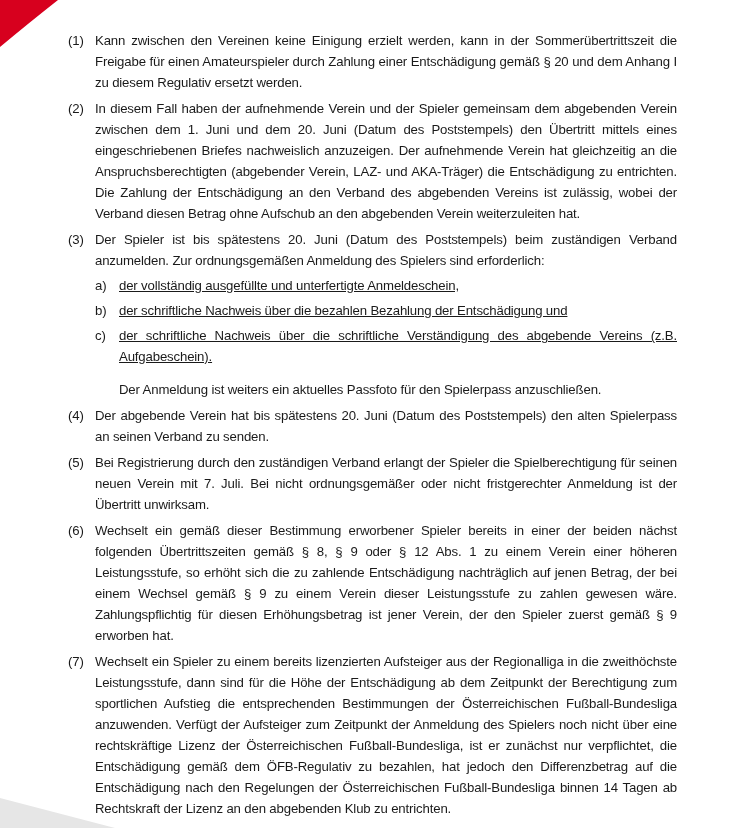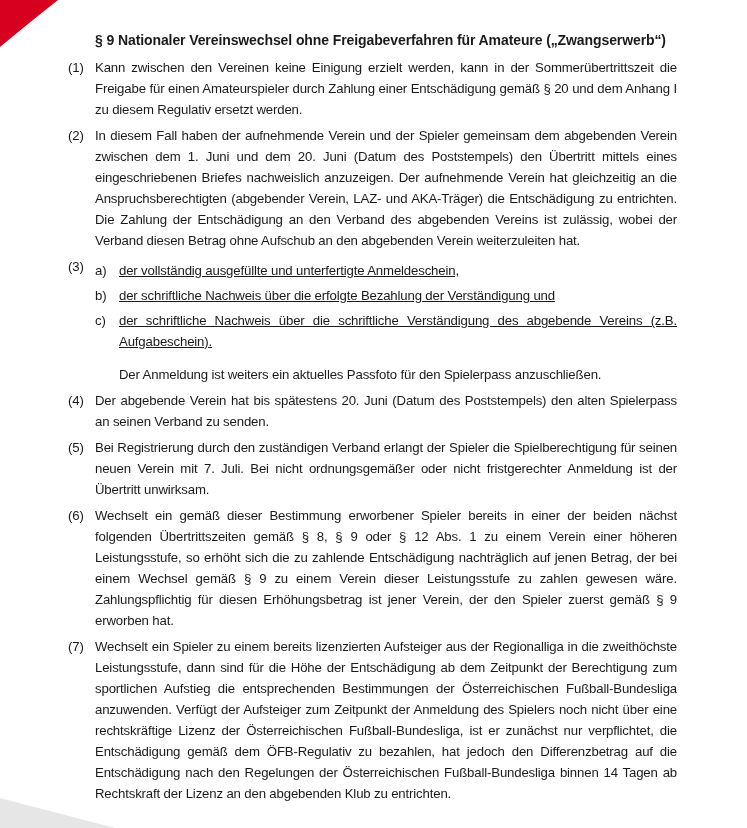--- a/index.html
+++ b/index.html
@@ -88,49 +88,49 @@
 
 <svg class="corner-red" viewBox="0 0 60 48" preserveAspectRatio="none">
   <path id="red-corner-path" d="M0,0 L58,0 Q30,22 0,47 Z" fill="#d7001e"></path>
 </svg>
 
 <svg class="corner-gray" viewBox="0 0 130 38" preserveAspectRatio="none">
   <path id="gray-corner-path" d="M0,8 L115,38 L0,38 Z" fill="#e6e6e6"></path>
 </svg>
 
 <div class="page">
-  <h1 class="title">§ 9 Nationaler Vereinswechsel ohne Freigabeverfahren für Amateure („Zwangserwerb“)</h1>
 
   <div>
 
     <div class="para">
       <span class="para-num">(1)</span>
       <div class="para-body">
         <span class="para-text">Kann zwischen den Vereinen keine Einigung erzielt werden, kann in der Sommerübertrittszeit die Freigabe für einen Amateurspieler durch Zahlung einer Entschädigung gemäß § 20 und dem Anhang I zu diesem Regulativ ersetzt werden.</span>
       </div>
     </div>
 
     <div class="para">
       <span class="para-num">(2)</span>
       <div class="para-body">
         <span class="para-text">In diesem Fall haben der aufnehmende Verein und der Spieler gemeinsam dem abgebenden Verein zwischen dem 1. Juni und dem 20. Juni (Datum des Poststempels) den Übertritt mittels eines eingeschriebenen Briefes nachweislich anzuzeigen. Der aufnehmende Verein hat gleich­zeitig an die Anspruchsberechtigten (abgebender Verein, LAZ- und AKA-Träger) die Entschädigung zu entrichten. Die Zahlung der Entschädigung an den Verband des abgebenden Vereins ist zulässig, wobei der Verband diesen Betrag ohne Aufschub an den abgebenden Verein weiterzuleiten hat.</span>
       </div>
     </div>
 
     <div class="para">
       <span class="para-num">(3)</span>
       <div class="para-body">
+        <span class="para-text">Der Spieler ist bis spätestens 20. Juni (Datum des Poststempels) beim zuständigen Verband anzumelden. Zur ordnungsgemäßen Anmeldung des Spielers sind erforderlich:</span>
         <div class="sublist">
           <div class="sub-item">
             <span class="sub-label">a)</span>
             <span class="sub-text">der vollständig ausgefüllte und unterfertigte Anmeldeschein,</span>
           </div>
           <div class="sub-item">
             <span class="sub-label">b)</span>
-            <span class="sub-text">der schriftliche Nachweis über die erfolgte Bezahlung der Verständigung und</span>
+            <span class="sub-text">der schriftliche Nachweis über die bezahlen Bezahlung der Entschädigung und</span>
           </div>
           <div class="sub-item">
             <span class="sub-label">c)</span>
             <span class="sub-text">der schriftliche Nachweis über die schriftliche Verständigung des abgebende Vereins (z.B. Aufgabeschein).</span>
           </div>
           <div class="sub-note">Der Anmeldung ist weiters ein aktuelles Passfoto für den Spielerpass anzuschließen.</div>
         </div>
       </div>
     </div>
 

